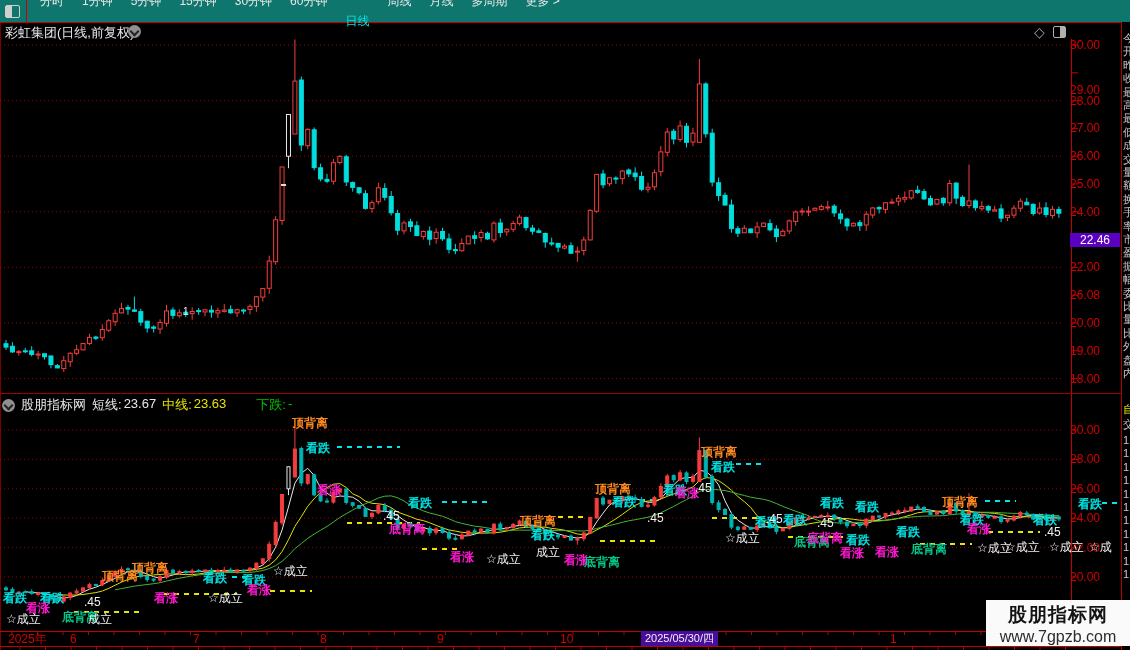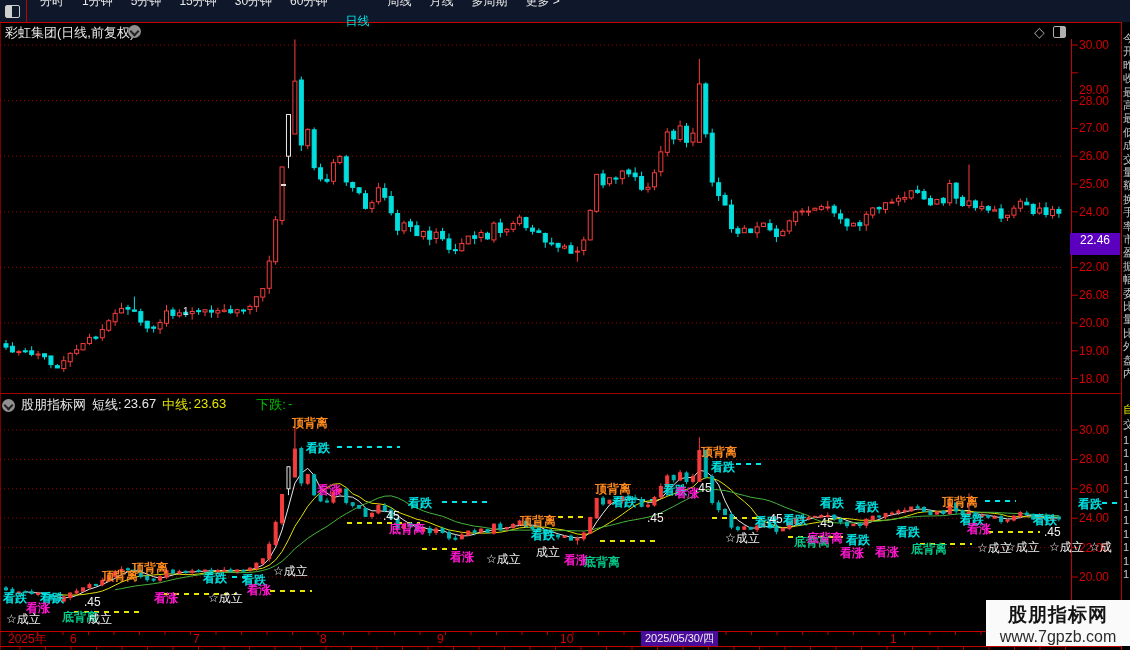--- a/index.html
+++ b/index.html
@@ -1,20 +1,20 @@
 <!DOCTYPE html>
 <html><head>
 <meta charset="utf-8">
 <style>
   html,body{margin:0;padding:0;background:#000;}
   body{position:relative;width:1130px;height:650px;overflow:hidden;
        font-family:"Liberation Sans","DejaVu Sans",sans-serif;}
   .abs{position:absolute;}
   
-  #topbar{left:0;top:0;width:1130px;height:22px;background:#0f172a;
+  #topbar{left:0;top:0;width:1130px;height:22px;background:#0f766e;
           border-bottom:1px solid #c40000;display:flex;align-items:center;}
   #win-icon{width:13px;height:11px;border:1px solid #cfcfcf;border-radius:2px;
             margin:0 6px 0 5px;position:relative;}
   #win-icon::after{content:"";position:absolute;left:0;top:0;width:6px;height:11px;background:#cfcfcf;}
   #tabsep{width:1px;height:22px;background:#c40000;margin-right:4px;}
   .tab{color:#e8e8e8;font-size:12px;padding:0 9px;line-height:22px;white-space:nowrap;cursor:default;}
   .tab.active{color:#00e5e5;margin-top:20px;}
   #rbtns{position:absolute;right:0;top:0;height:22px;display:flex;}
   .rbtn{color:#e8e8e8;font-size:12px;line-height:22px;padding:0 9px;
         border-left:1px solid #c40000;white-space:nowrap;}
@@ -22,23 +22,23 @@
   .chev-circle{width:13px;height:13px;border-radius:50%;background:#909090;position:absolute;}
   .chev-circle::after{content:"";position:absolute;left:3px;top:3px;width:5px;height:5px;
       border-right:2px solid #222;border-bottom:2px solid #222;transform:rotate(45deg);}
   #diamond-icon{left:1034px;top:25px;color:#a0a0a0;font-size:14px;line-height:14px;}
   #split-icon{left:1053px;top:26px;width:11px;height:10px;border:1px solid #b0b0b0;border-radius:2px;}
   #split-icon::after{content:"";position:absolute;right:0;top:0;width:5px;height:10px;background:#b0b0b0;}
   
   .vline{width:1px;background:#c40000;}
   .hline{height:1px;background:#c40000;}
   
-  .ylab{position:absolute;width:48px;text-align:center;color:#d40000;font-size:12px;line-height:12px;}
+  .ylab{position:absolute;width:48px;text-align:left;color:#d40000;font-size:12px;line-height:12px;}
   .xlab{position:absolute;color:#d40000;font-size:12px;line-height:13px;}
-  #price-marker{left:1070px;width:50px;height:22px;background:#5b00be;color:#fff;
+  #price-marker{left:1070px;width:50px;height:14px;background:#5b00be;color:#fff;
        font-size:12px;line-height:14px;text-align:center;}
   #date-marker{top:631px;height:15px;background:#4a0d9b;color:#efefef;font-size:11px;
        line-height:15px;text-align:center;}
   
   #sub-header{left:2px;top:396px;display:flex;align-items:center;font-size:13px;gap:6px;white-space:nowrap;}
   #sub-header .name{color:#e8e8e8;}
   .kv{display:flex;gap:2px;}
   .kv.white{color:#e8e8e8;} .kv.yellow{color:#e5e500;} .kv.green{color:#00c800;margin-left:24px;}
   
   .ann{position:absolute;font-size:12px;line-height:12px;white-space:nowrap;font-weight:bold;}

